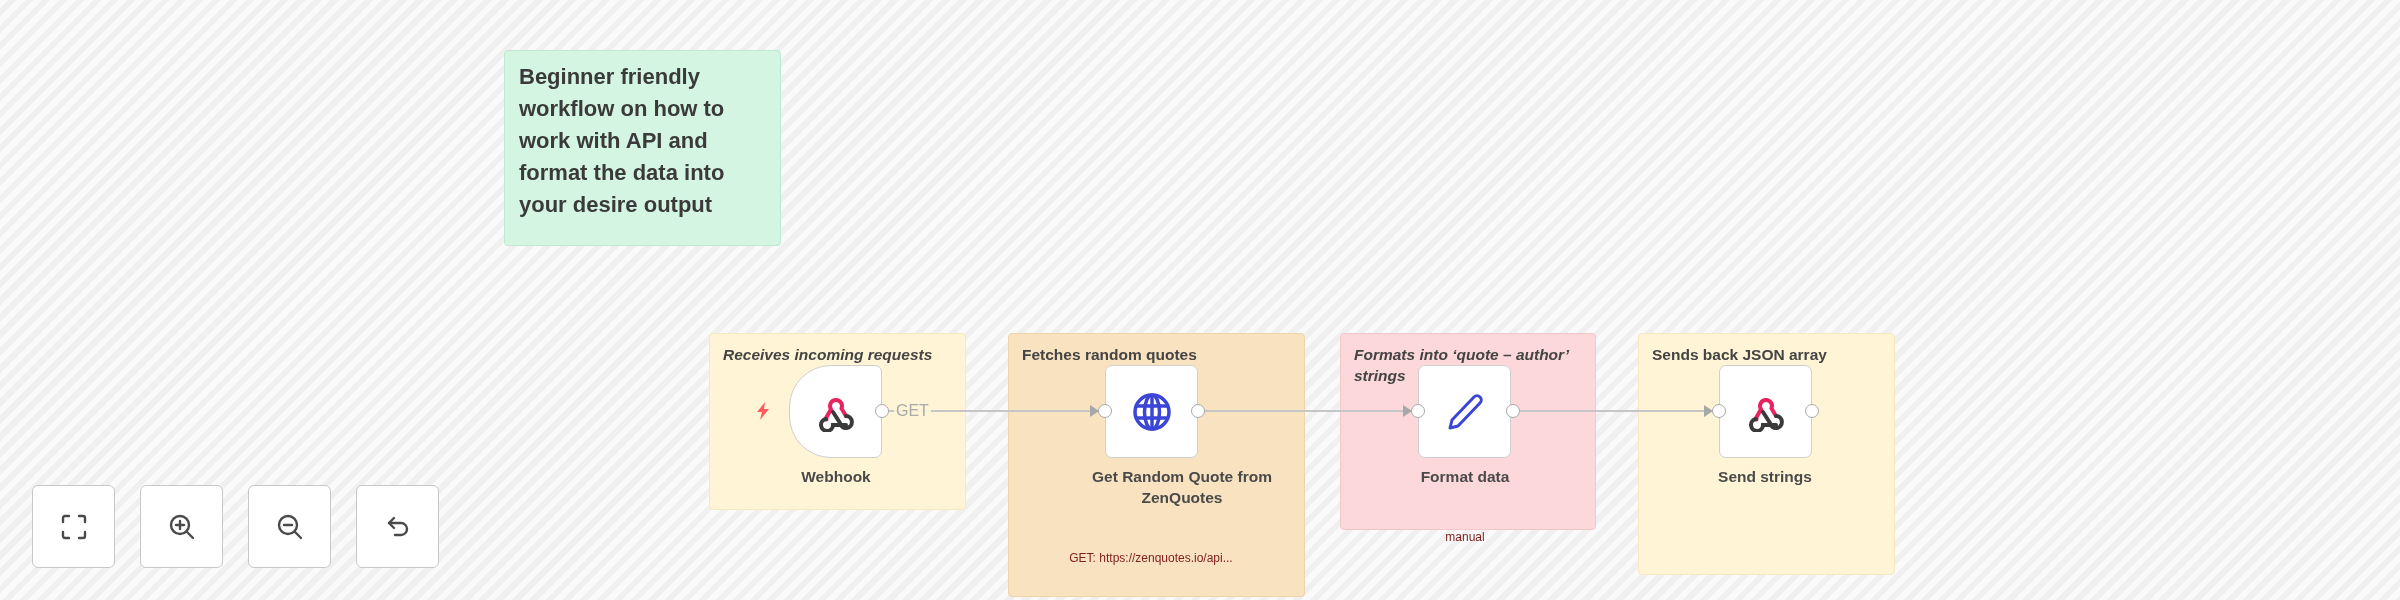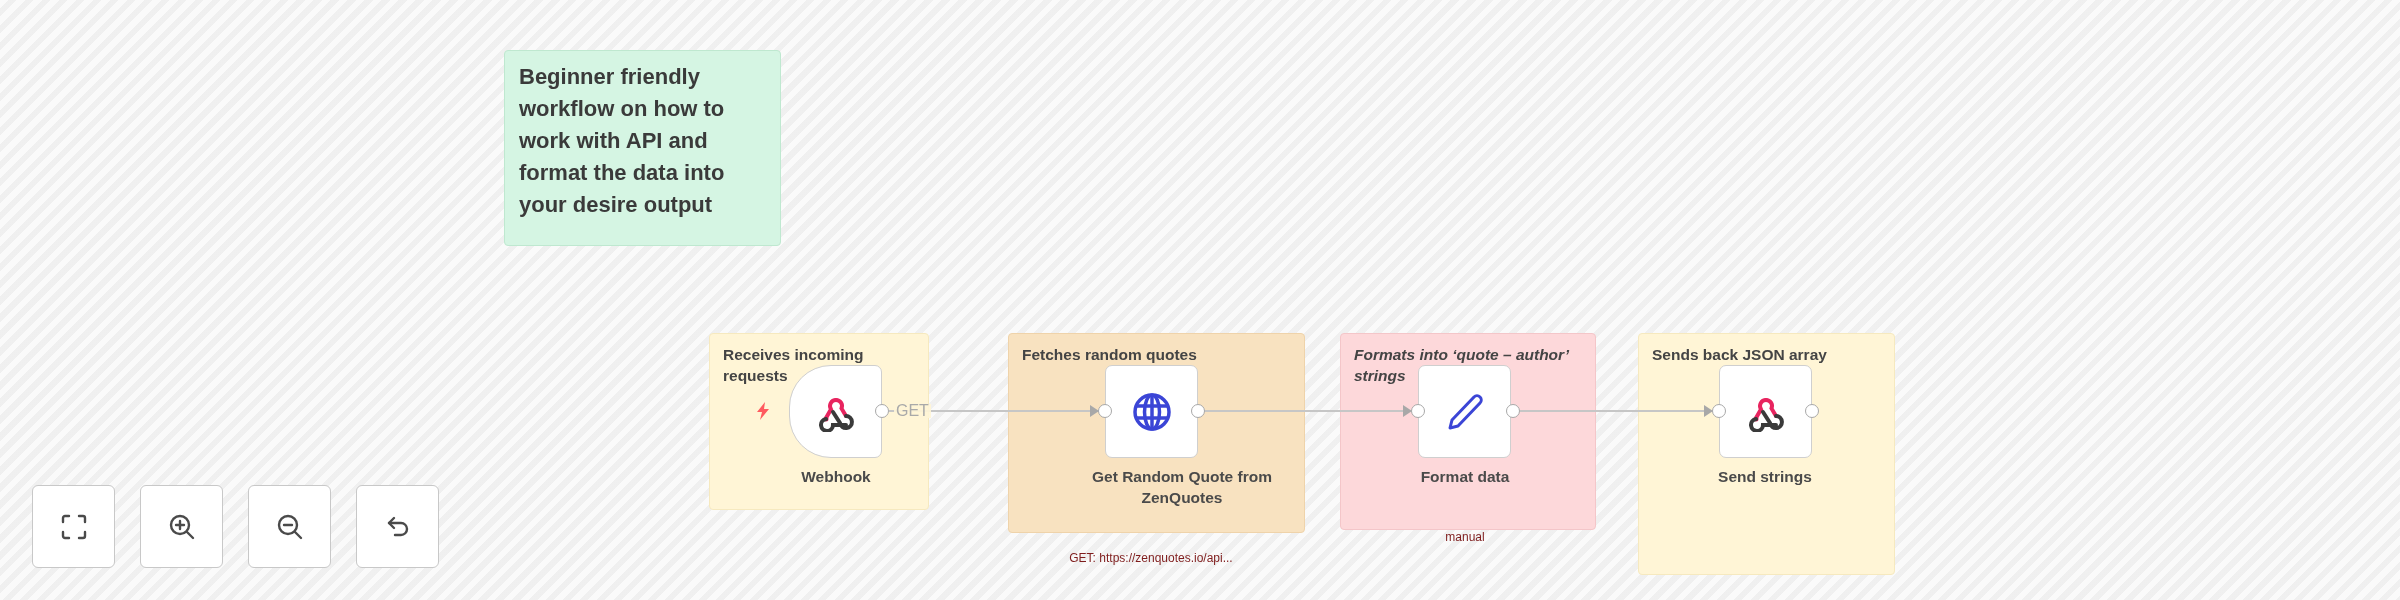--- a/index.html
+++ b/index.html
@@ -153,25 +153,25 @@
   </style>
 </head>
 <body>
 
 <div class="canvas">
 
   <div class="sticky green" style="left:504px; top:50px; width:277px; height:196px;">
     <div class="note-text">Beginner friendly workflow on how to work with API and format the data into your desire output</div>
   </div>
 
-  <div class="sticky yellow" style="left:709px; top:333px; width:220px; height:177px;">
+  <div class="sticky yellow" style="left:709px; top:333px; width:257px; height:177px;font-style:italic;">
     <div class="sticky-title">Receives incoming requests</div>
   </div>
 
-  <div class="sticky orange" style="left:1008px; top:333px; width:297px; height:200px;">
+  <div class="sticky orange" style="left:1008px; top:333px; width:297px; height:264px;">
     <div class="sticky-title">Fetches random quotes</div>
   </div>
 
   <div class="sticky pink" style="left:1340px; top:333px; width:256px; height:197px;">
     <div class="sticky-title" style="right:14px;">Formats into ‘quote – author’ strings</div>
   </div>
 
   <div class="sticky yellow" style="left:1638px; top:333px; width:257px; height:242px;">
     <div class="sticky-title">Sends back JSON array</div>
   </div>

